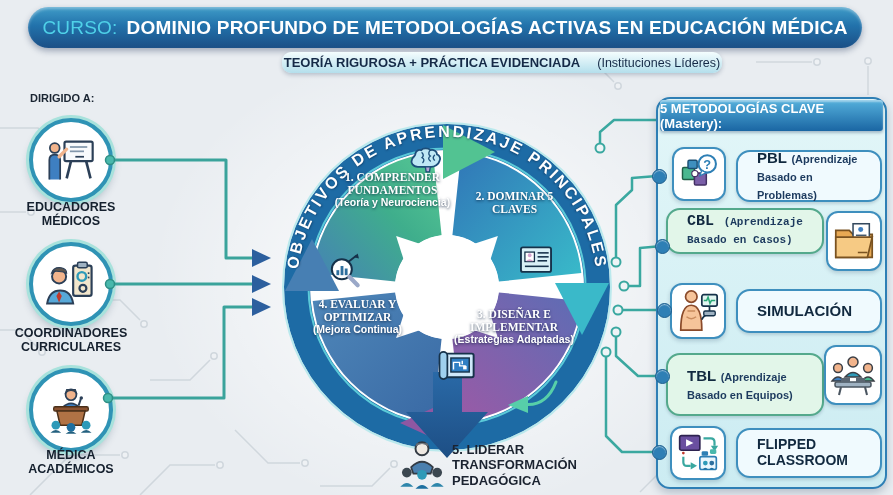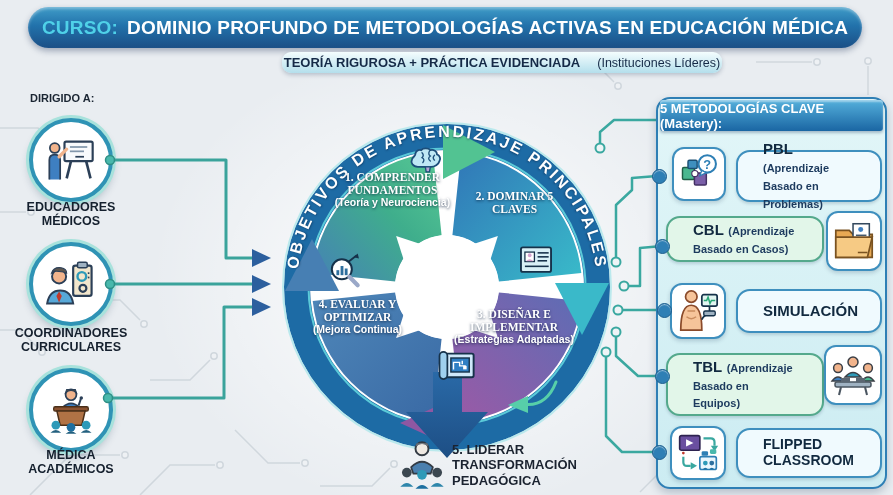--- a/index.html
+++ b/index.html
@@ -5,21 +5,21 @@
   html,body{margin:0;padding:0;background:#dfe3e8;}
   .stage{position:relative;width:893px;height:495px;background:#e9edf1;overflow:hidden;
          font-family:"Liberation Sans",sans-serif;}
   .layer{position:absolute;left:0;top:0;width:893px;height:495px;pointer-events:none;}
 
   
   .title-bar{position:absolute;left:28px;top:7px;width:834px;height:41px;border-radius:21px;
     background:linear-gradient(180deg,#3f9cc8 0%,#2272ab 45%,#1b4f86 100%);
     display:flex;align-items:center;justify-content:center;gap:9px;
     box-shadow:0 3px 6px rgba(20,40,80,.35), inset 0 2px 3px rgba(255,255,255,.35);}
-  .title-prefix{color:#4fd1e8;font-weight:700;font-size:19px;letter-spacing:.2px;}
+  .title-prefix{color:#4fd1e8;font-weight:400;font-size:19px;letter-spacing:.2px;}
   .title-main{color:#ffffff;font-weight:800;font-size:19px;letter-spacing:.2px;}
   .subtitle-bar{position:absolute;left:282px;top:52px;width:440px;height:21px;border-radius:9px;
     background:linear-gradient(180deg,#f4fdfe,#b4dfec);
     display:flex;align-items:center;justify-content:center;gap:17px;color:#152a47;
     box-shadow:0 2px 4px rgba(30,60,90,.25);}
   .subtitle-bold{font-weight:800;font-size:13px;}
   .subtitle-normal{font-weight:400;font-size:12.5px;}
 
   
   .aud-heading{position:absolute;left:30px;top:92px;font-size:11px;font-weight:800;color:#1a2532;}
@@ -43,21 +43,21 @@
     background:linear-gradient(180deg,#e2f6f8,#ccecf2);border:2.5px solid #2e7fb5;
     border-radius:14px;box-shadow:0 4px 9px rgba(30,60,90,.25);box-sizing:border-box;}
   .panel-header{position:absolute;left:660px;top:100px;width:223px;height:31px;border-radius:3px;
     background:linear-gradient(180deg,#55b0dc,#1a66a3);display:flex;align-items:center;
     justify-content:center;color:#fff;font-weight:800;font-size:13px;
     box-shadow:inset 0 2px 2px rgba(255,255,255,.45),0 2px 3px rgba(20,50,90,.3);}
   .mbox{position:absolute;background:#ffffff;border:2px solid #3e8fbe;border-radius:12px;
     display:flex;align-items:center;justify-content:center;
     box-shadow:0 2px 4px rgba(30,60,90,.22);box-sizing:border-box;}
   .pill{position:absolute;border-radius:14px;display:flex;align-items:center;
-    padding:4px 25px;box-sizing:border-box;box-shadow:0 2px 3px rgba(30,60,90,.18);}
+    padding:4px 19px;box-sizing:border-box;box-shadow:0 2px 3px rgba(30,60,90,.18);}
   .pill-blue{background:#f0fafe;border:2px solid #3e8fbe;}
   .pill-mint{background:#e2f6e9;border:2px solid #54a98c;}
   .ptext{color:#11293f;line-height:1.12;}
   .ptext .abbr{font-size:15px;font-weight:800;}
   .ptext .desc{font-size:11px;font-weight:700;color:#1c3a5e;}
   .dot{position:absolute;width:13px;height:13px;border-radius:50%;background:#2e7fb5;
     border:1px solid #1d5e8e;box-shadow:inset 0 1px 1px rgba(255,255,255,.5);}
 </style>
 </head>
 <body>
@@ -340,21 +340,21 @@
       <circle cx="33" cy="13" r="9.5" fill="#ffffff" stroke="#2e7fb5" stroke-width="2.2"></circle>
       <polygon points="27,20 25,26 32,22.5" fill="#ffffff" stroke="#2e7fb5" stroke-width="1.4"></polygon>
       <text x="33" y="18" text-anchor="middle" font-family="Liberation Sans, sans-serif" font-size="14" font-weight="bold" fill="#2e7fb5">?</text>
     </svg>
   </div>
   <div class="pill pill-blue" style="left:736px;top:150px;width:146px;height:52px;">
     <div class="ptext"><span class="abbr">PBL</span>
       <span class="desc">(Aprendizaje Basado en Problemas)</span></div>
   </div>
 
-  <div class="pill pill-mint" style="left:666px;top:216px;width:158px;height:46px;">
+  <div class="pill pill-mint" style="left:666px;top:208px;width:158px;height:46px;font-family:Liberation Mono, monospace;">
     <div class="ptext"><span class="abbr">CBL</span>
       <span class="desc">(Aprendizaje Basado en Casos)</span></div>
   </div>
   <div class="mbox" style="left:826px;top:211px;width:56px;height:60px;">
     <svg width="46" height="50" viewBox="0 0 48 48">
       <path d="M5,13 h14 l4,4 h20 v24 h-38 z" fill="#e8a954" stroke="#7a5220" stroke-width="1.8"></path>
       <g>
         <rect x="23" y="6" width="17" height="22" fill="#ffffff" stroke="#34495e" stroke-width="1.6"></rect>
         <circle cx="31" cy="12" r="2.6" fill="#3e7fc1"></circle>
         <line x1="26" y1="18" x2="37" y2="18" stroke="#34495e" stroke-width="1.4"></line>

